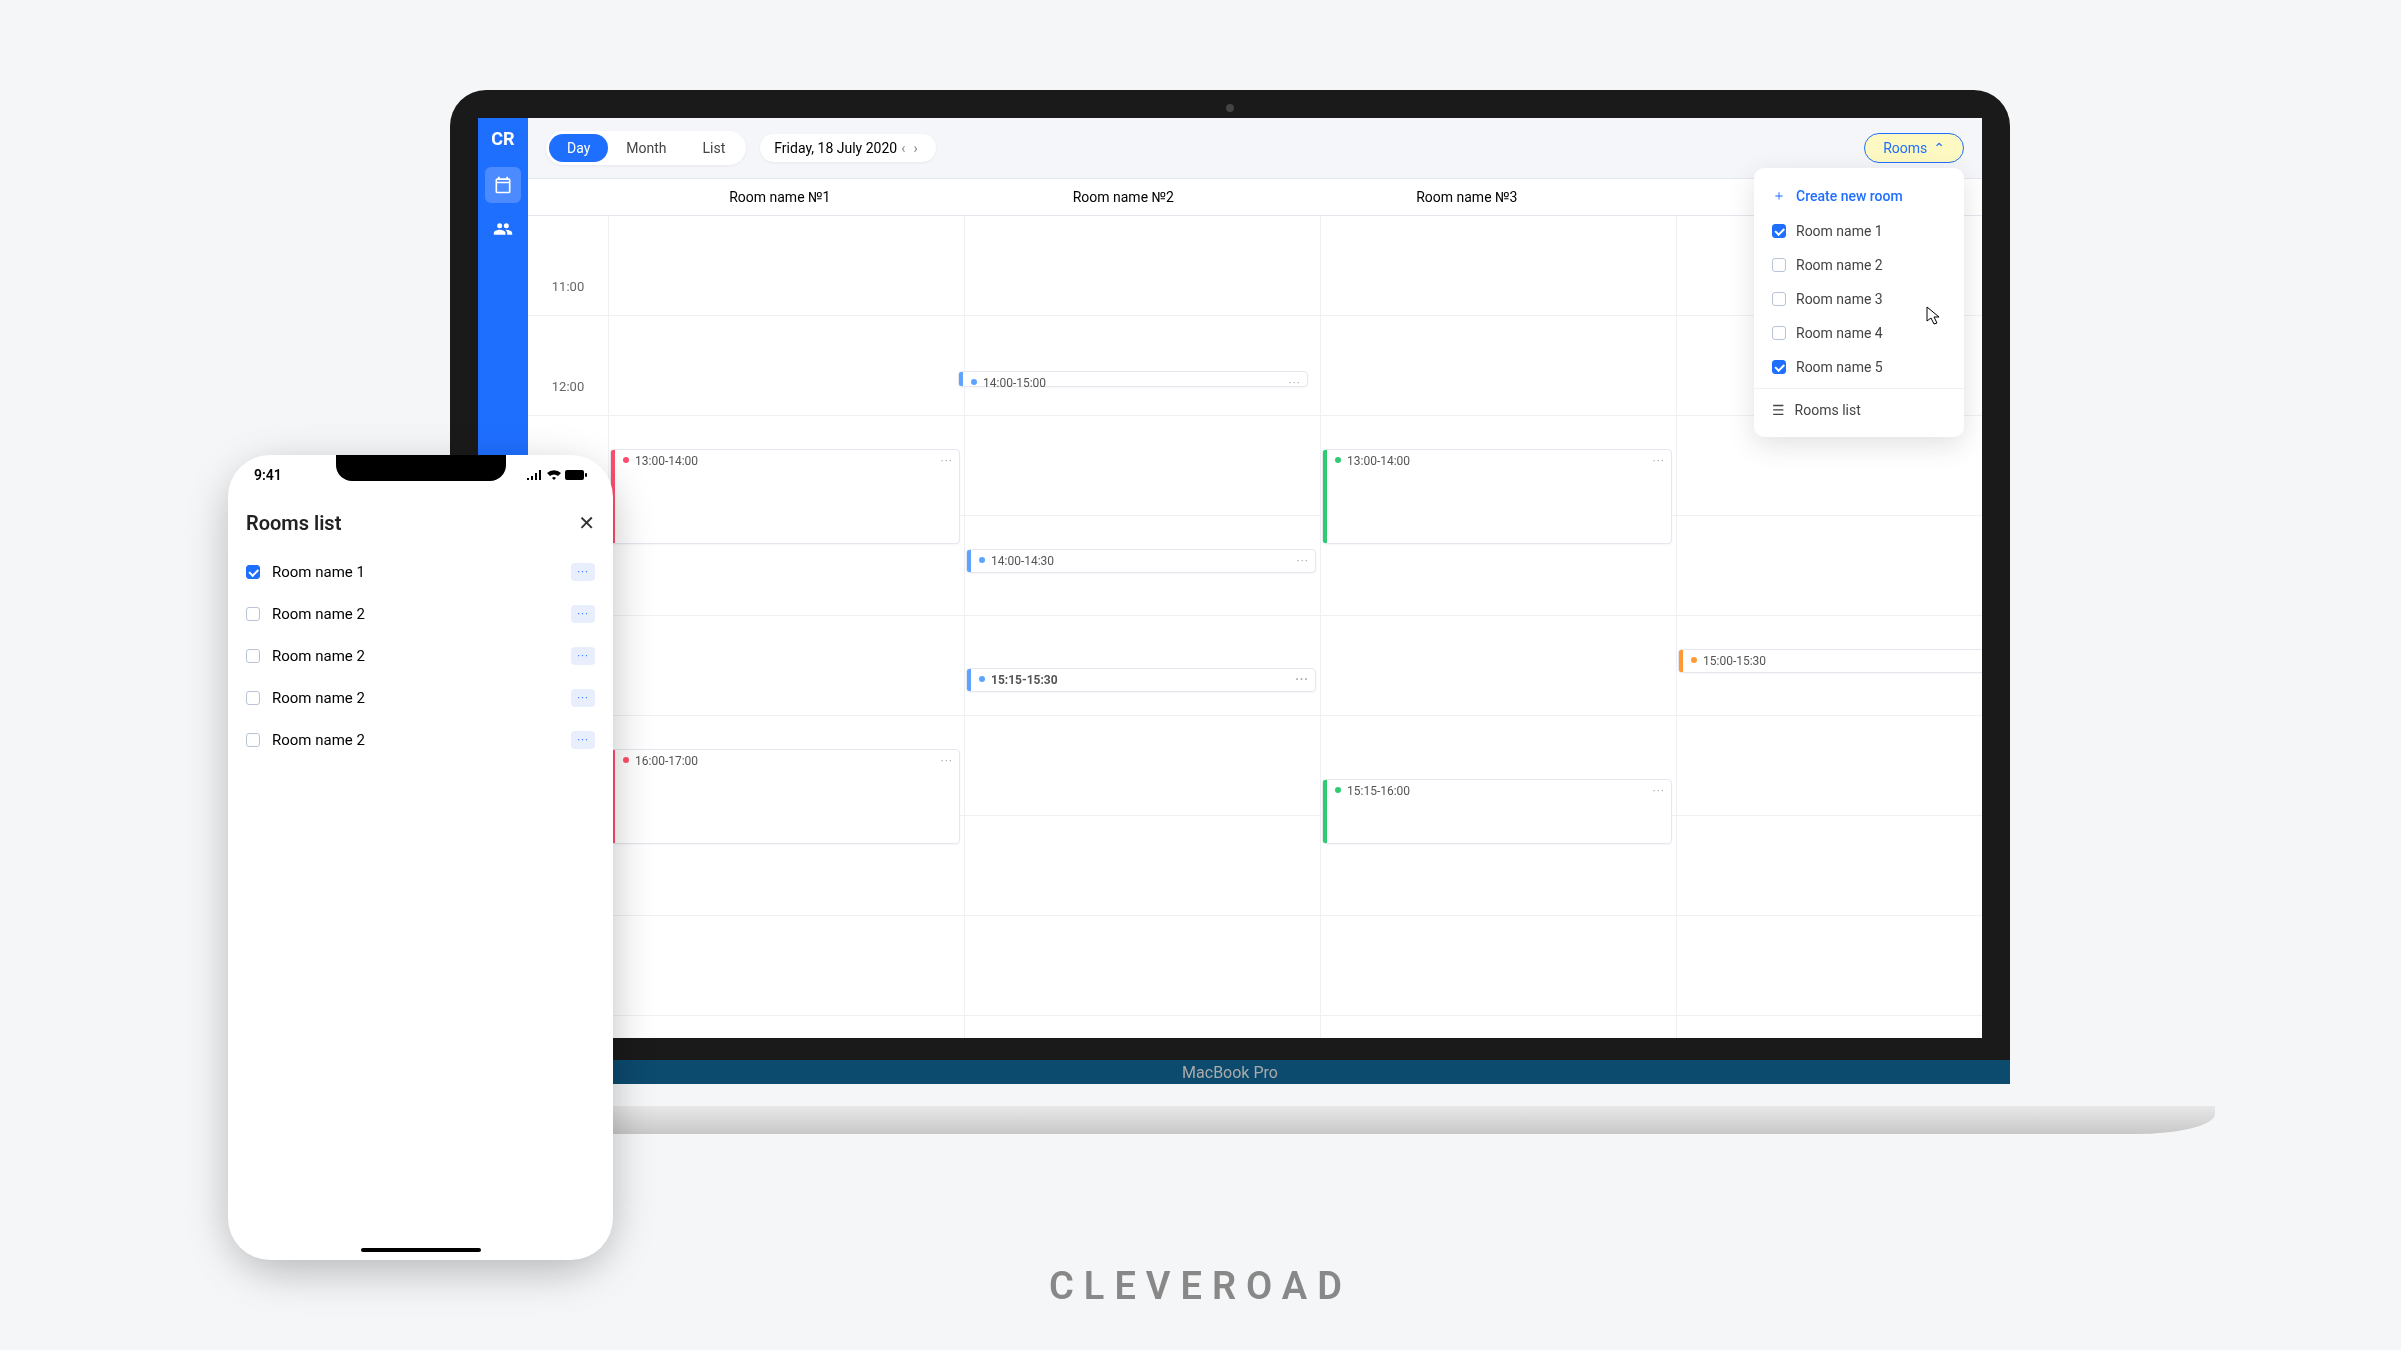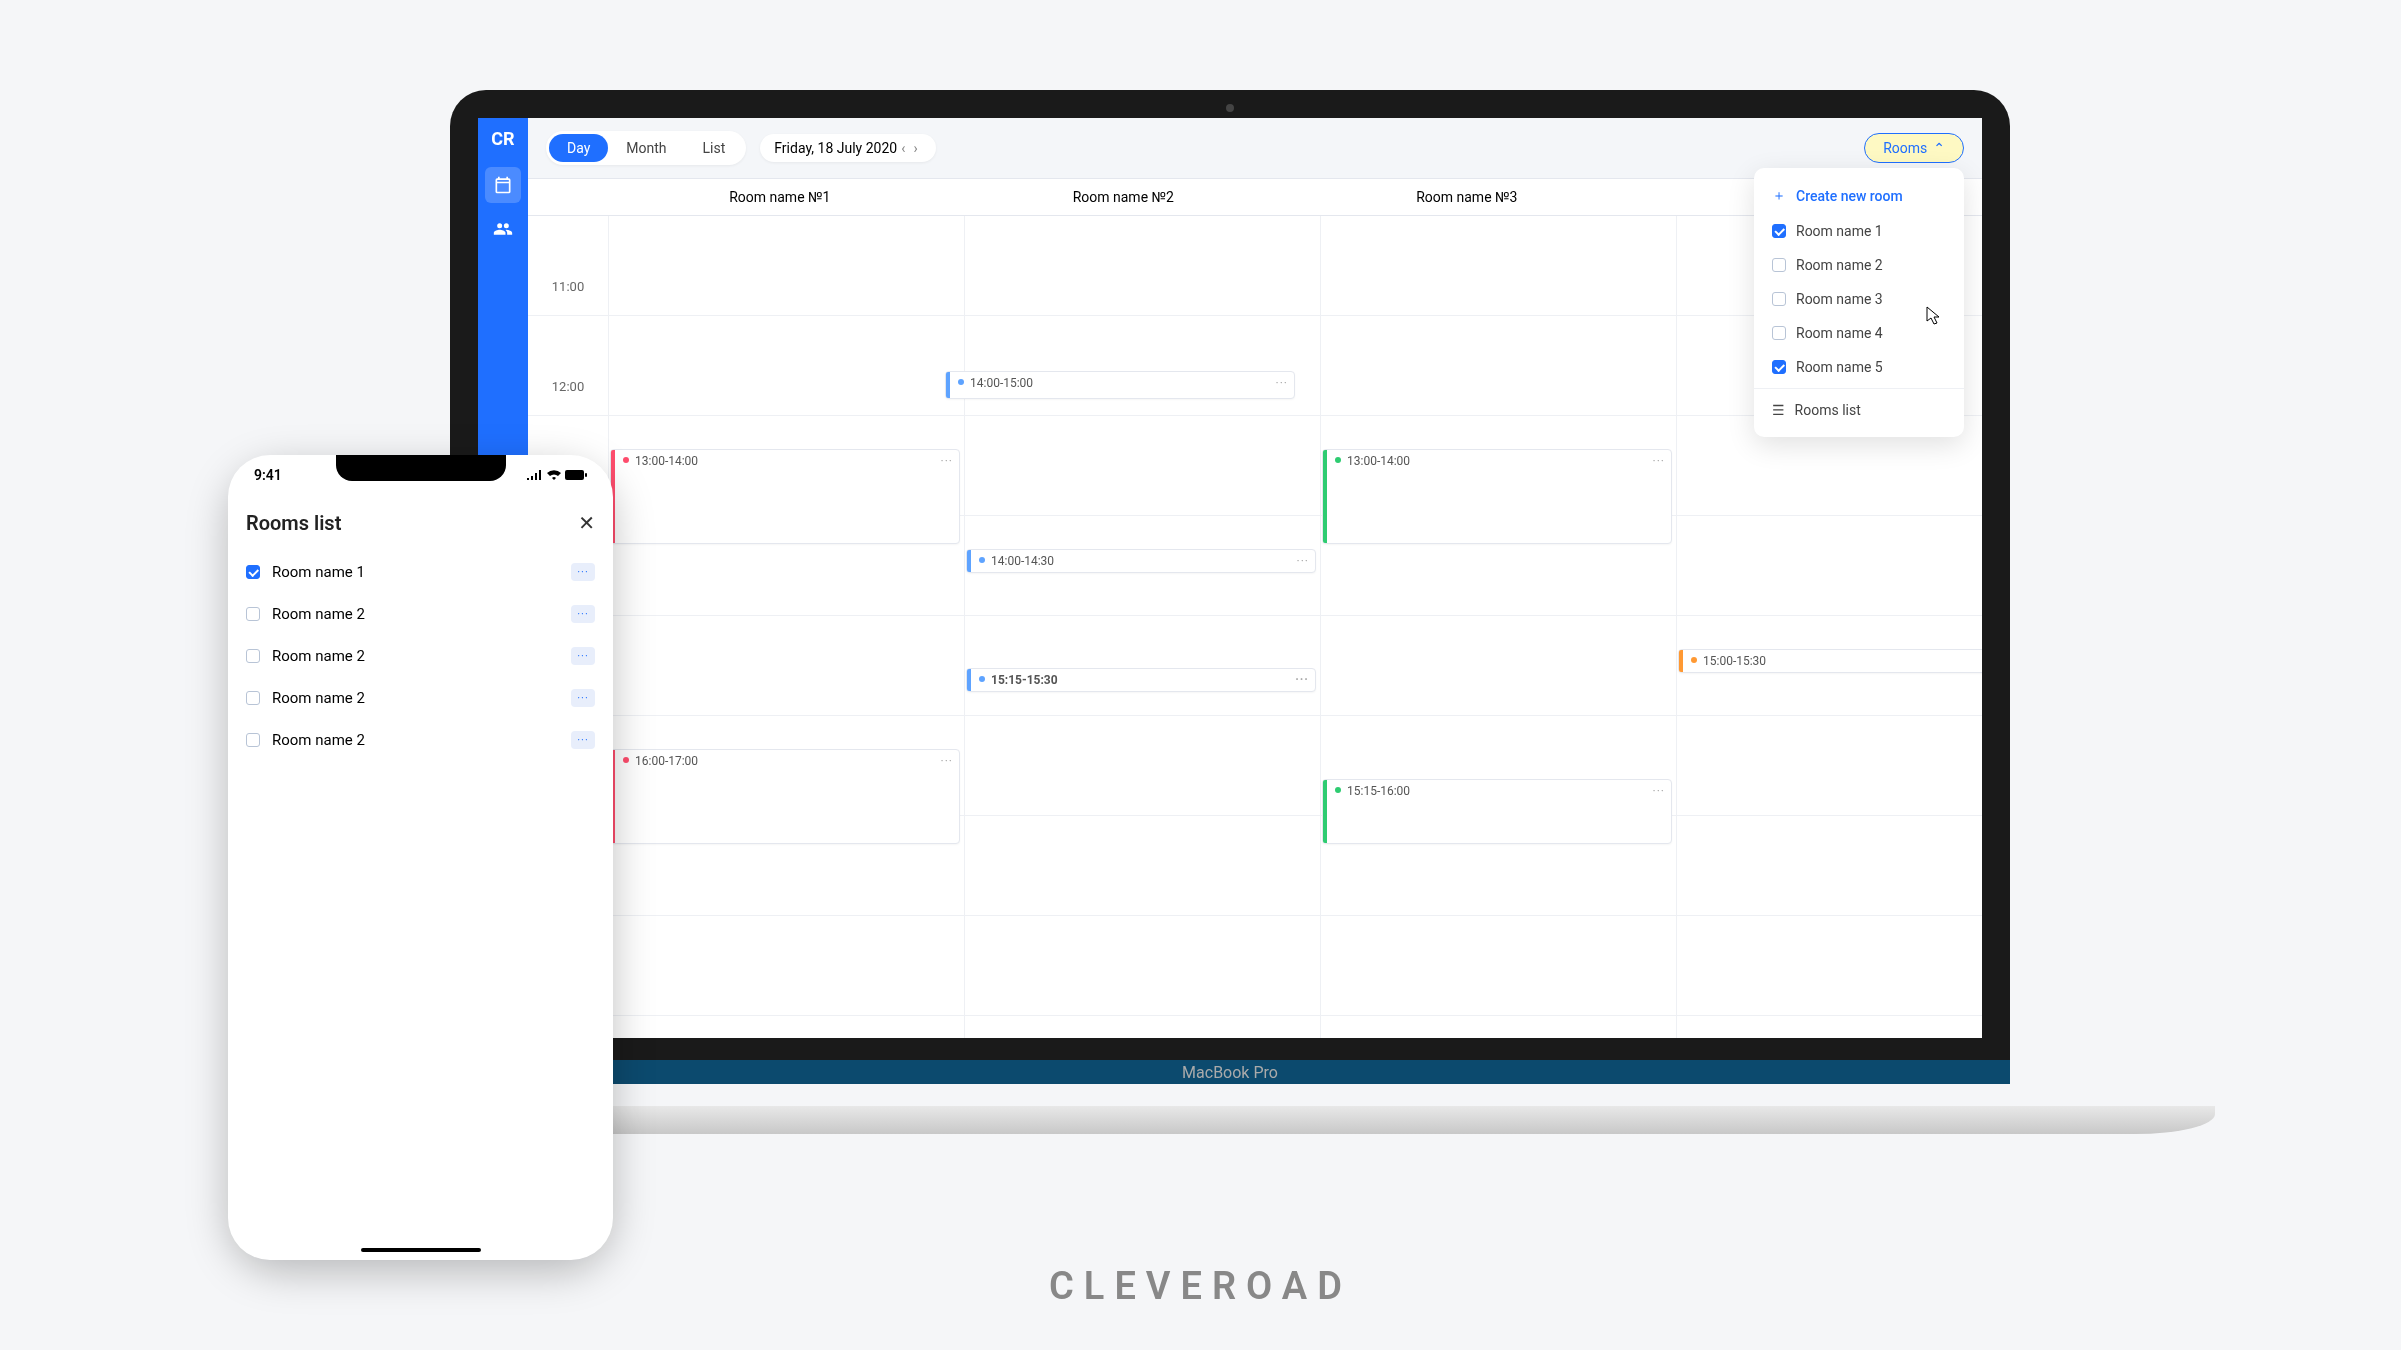--- a/index.html
+++ b/index.html
@@ -149,21 +149,21 @@
     <div class="dot" style="background:#ff4d6d"></div>
     <div class="txt">13:00-14:00</div>
     <div class="more">···</div>
   </div>
               <div class="event" style="left: 82px; width: 350px; top: 533px; height: 95px;">
     <div class="bar" style="background:#ff4d6d"></div>
     <div class="dot" style="background:#ff4d6d"></div>
     <div class="txt">16:00-17:00</div>
     <div class="more">···</div>
   </div>
-              <div class="event" style="left: 417px; width: 350px; top: 155px; height: 28px; text-align: center;">
+              <div class="event" style="left: 430px; width: 350px; top: 155px; height: 16px; text-align: center;">
     <div class="bar" style="background:#5ea3ff"></div>
     <div class="dot" style="background:#5ea3ff"></div>
     <div class="txt">14:00-15:00</div>
     <div class="more">···</div>
   </div>
               <div class="event" style="left: 438px; width: 350px; top: 333px; height: 24px;">
     <div class="bar" style="background:#5ea3ff"></div>
     <div class="dot" style="background:#5ea3ff"></div>
     <div class="txt">14:00-14:30</div>
     <div class="more">···</div>

